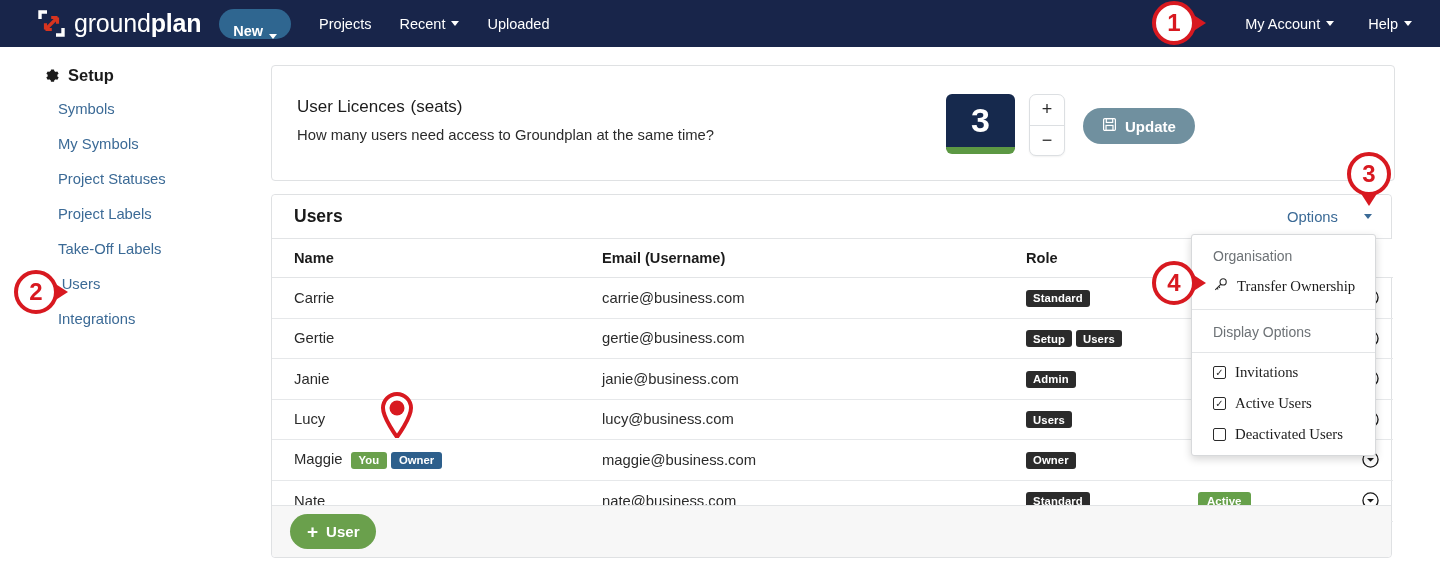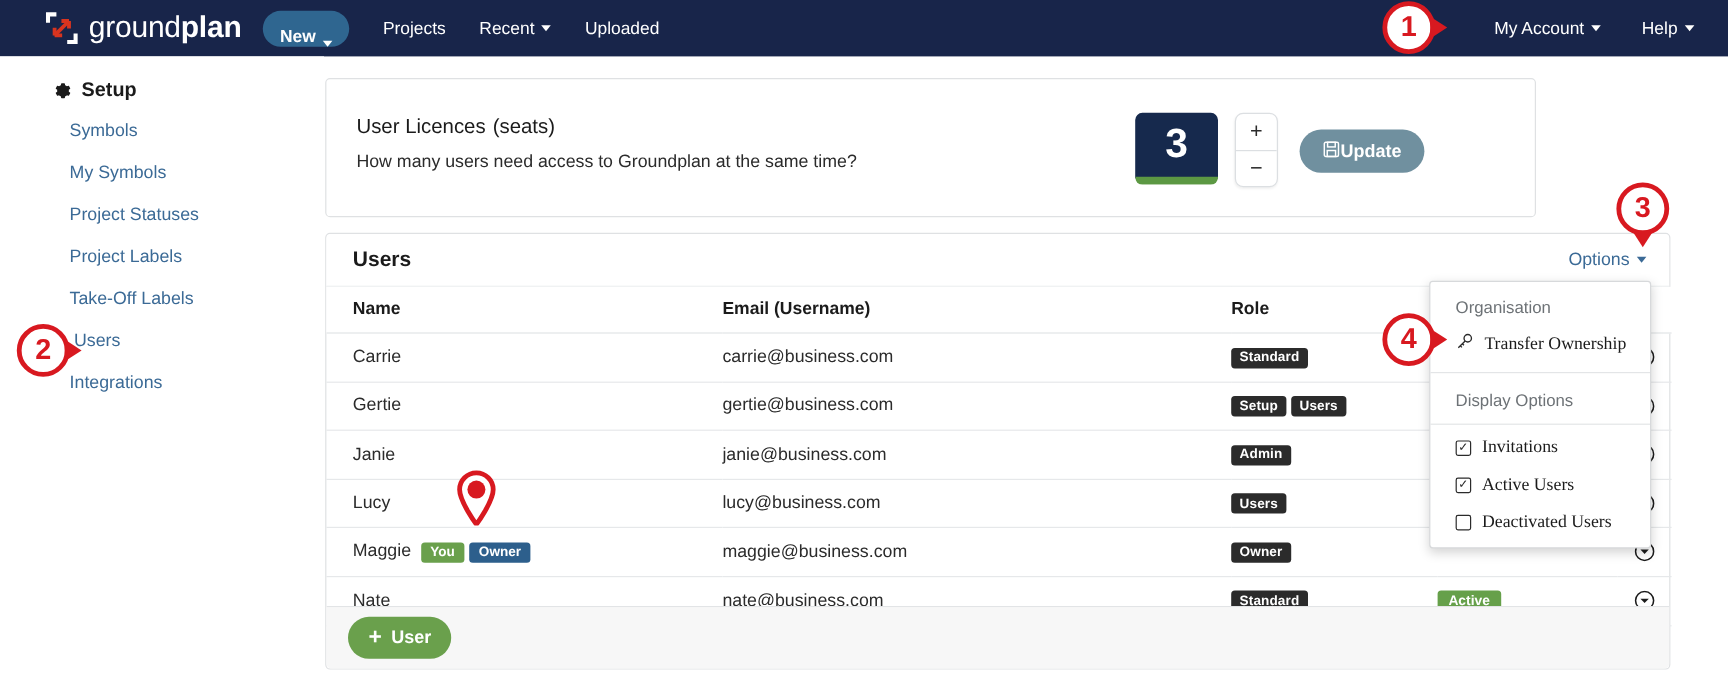--- a/index.html
+++ b/index.html
@@ -55,21 +55,21 @@
     margin-left: 58px; margin-top: 13px; font-size: 14.8px; color: #3b6a96;
     cursor: pointer; line-height: 22px;
   }
   .side-item.users { margin-left: 48px; display: flex; align-items: center; }
   .side-chevron { color: #3b6a96; font-size: 14px; margin-right: 9px; font-weight: 600; }
 
   
   .panel {
     position: absolute; background: #fff; border: 1px solid #dfe1e3; border-radius: 4px;
   }
-  #licence-panel { left: 271px; top: 65px; width: 1009px; height: 116px; }
+  #licence-panel { left: 271px; top: 65px; width: 1124px; height: 116px; }
   .lic-title {
     position: absolute; left: 25px; top: 27px;
     font-size: 21px; font-weight: 700; color: #1b1b1b;
   }
   .lic-title span { font-size: 17px; font-weight: 400; }
   .lic-sub {
     position: absolute; left: 25px; top: 61px; font-size: 14.8px; color: #2b2b2b;
   }
   .seat-box {
     position: absolute; left: 674px; top: 28px; width: 69px; height: 60px;
@@ -85,34 +85,34 @@
     overflow: hidden;
   }
   .stepper div {
     flex: 1; display: flex; align-items: center; justify-content: center;
     font-size: 18px; color: #2b2b2b; cursor: pointer;
   }
   .stepper div:first-child { border-bottom: 1px solid #dcdfe2; }
   .update-btn {
     position: absolute; left: 811px; top: 42px; height: 36px; padding: 0 19px;
     background: #70909f; color: #fff; border-radius: 18px; border: none;
-    display: flex; align-items: center; gap: 0;
+    display: flex; align-items: center; gap: 8px;
     font-size: 15px; font-weight: 600; cursor: pointer;
     font-family: "Liberation Sans", sans-serif;
   }
 
   #users-panel { left: 271px; top: 194px; width: 1121px; height: 364px; }
   .panel-head {
     height: 44px; border-bottom: 1px solid #e2e4e6; background: #fff;
     display: flex; align-items: center; justify-content: space-between;
     padding: 0 19px 0 22px; border-radius: 4px 4px 0 0;
   }
   .panel-head .h { font-size: 17.5px; font-weight: 700; color: #1b1b1b; }
   .options-link {
-    font-size: 14.8px; color: #3b6a96; cursor: pointer; display: flex; align-items: center;
+    font-size: 14.8px; color: #3b6a96; cursor: pointer; display: flex; align-items: center; gap: 20px;
   }
 
   table.users { width: 100%; border-collapse: collapse; table-layout: fixed; }
   table.users th {
     text-align: left; font-size: 14.6px; font-weight: 700; color: #1b1b1b;
     padding: 11px 0 11px 0; border-bottom: 1px solid #e2e4e6; background: #fff;
   }
   table.users td {
     font-size: 14.8px; color: #2b2b2b; padding: 11px 0;
     border-bottom: 1px solid #e6e8ea; height: 38px; vertical-align: middle;

